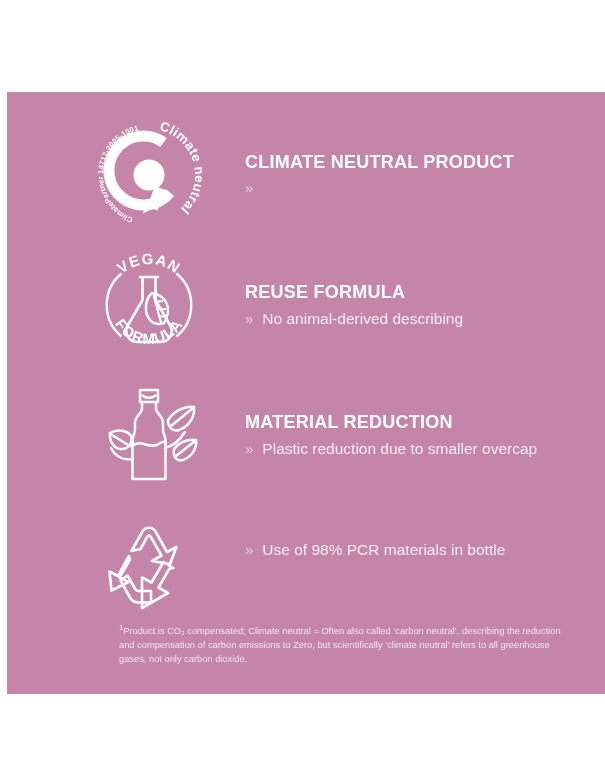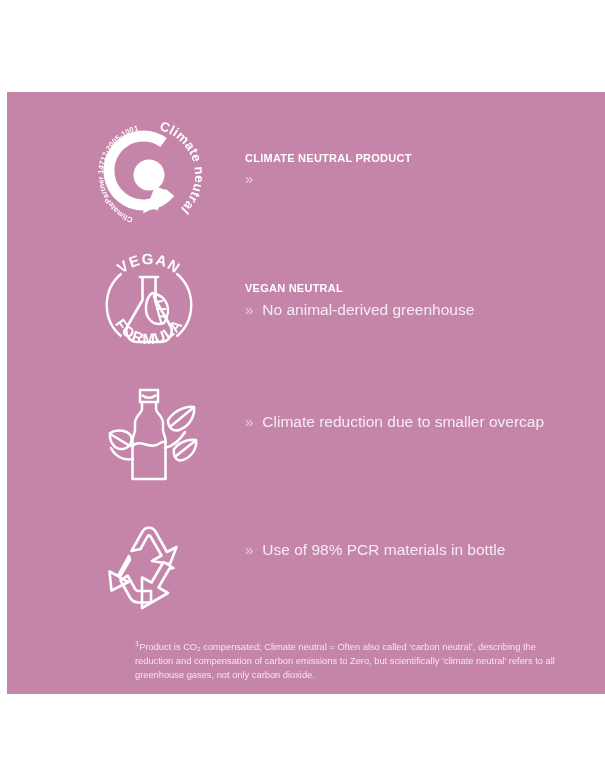--- a/index.html
+++ b/index.html
@@ -56,21 +56,21 @@
     right: 16px;
   }
   #feature-row-0 .feature-text { top: 42px; }
   #feature-row-1 .feature-text { top: 42px; }
   #feature-row-2 .feature-text { top: 42px; }
   #feature-row-3 .feature-text { top: 40px; }
 
   .feature-title {
     color: #ffffff;
     font-weight: bold;
-    font-size: 11px;
+    font-size: 18px;
     letter-spacing: 0.25px;
     line-height: 1.2;
     margin: 0 0 5px 0;
     white-space: nowrap;
   }
   .feature-desc {
     color: #f6ecf2;
     font-size: 15.5px;
     line-height: 1.25;
     margin: 0;
@@ -92,21 +92,21 @@
   
   #footnote {
     position: absolute;
     left: 112px;
     top: 532px;
     width: 455px;
     color: #f3e6ee;
     font-size: 9.3px;
     line-height: 1.52;
   }
-  #footnote p { margin: 16px; }
+  #footnote p { margin: 0; }
   #footnote sup {
     font-size: 0.82em;
     vertical-align: super;
     line-height: 0;
   }
 </style>
 </head>
 <body>
 
 <div id="sustainability-panel" style="background: rgb(197, 133, 169);">
@@ -162,24 +162,24 @@
         </text>
 
         <path d="M 50 31 L 68 31 M 52.5 31 L 52.5 54 L 37.5 80 A 11 11 0 0 0 47 96 L 71 96 A 11 11 0 0 0 80.5 80 L 65.5 54 L 65.5 31" fill="none" stroke="#ffffff" stroke-width="2.6" stroke-linecap="round" stroke-linejoin="round"></path>
 
         <path d="M 62 47 C 78 50 82 64 74 77 C 63 81 55 72 56 60 C 56.6 53.5 59 49.5 62 47 Z" fill="none" stroke="#ffffff" stroke-width="2.4" stroke-linejoin="round"></path>
         <path d="M 63.5 49 L 71.5 78" fill="none" stroke="#ffffff" stroke-width="2.1"></path>
         <path d="M 64.5 56 L 73 55 M 66 63 L 76 63 M 68 70 L 76.5 71" fill="none" stroke="#ffffff" stroke-width="1.9"></path>
       </svg>
     </div>
     <div class="feature-text">
-      <div class="feature-title">VEGAN NEUTRAL</div>
-      <div class="feature-desc">
-        <span class="chevron-marker">»</span>
-        <span>No animal-derived greenhouse</span>
+      <div class="feature-title">REUSE FORMULA</div>
+      <div class="feature-desc">
+        <span class="chevron-marker">»</span>
+        <span>No animal-derived describing</span>
       </div>
     </div>
   </div>
 
   <div class="feature-row" id="feature-row-2">
     <div class="feature-icon">
       <svg width="118" height="118" viewBox="0 0 118 118" aria-hidden="true">
         <g fill="none" stroke="#ffffff" stroke-width="2.5" stroke-linejoin="round" stroke-linecap="round">
 
           <path d="M 50 14 L 68 14 L 68 26 L 50 26 Z"></path>
@@ -197,23 +197,24 @@
           <path d="M 84 73 C 91 64 102 63 106 64 C 107 70 104 80 93 84 C 86 86 83 80 84 73 Z"></path>
           <path d="M 86 80 L 105 65"></path>
 
           <path d="M 43 83 C 33 85 25 80 21 72"></path>
           <path d="M 20 57 C 28 52 38 55 41 60 C 43 65 40 72 33 73 C 25 74 19 66 20 57 Z"></path>
           <path d="M 22 59 L 40 70"></path>
         </g>
       </svg>
     </div>
     <div class="feature-text">
-      <div class="feature-desc">
-        <span class="chevron-marker">»</span>
-        <span>Climate reduction due to smaller overcap</span>
+      <div class="feature-title">MATERIAL REDUCTION</div>
+      <div class="feature-desc">
+        <span class="chevron-marker">»</span>
+        <span>Plastic reduction due to smaller overcap</span>
       </div>
     </div>
   </div>
 
   <div class="feature-row" id="feature-row-3">
     <div class="feature-icon">
       <svg width="118" height="118" viewBox="0 0 118 118" aria-hidden="true">
         <g fill="none" stroke="#ffffff" stroke-width="2.6" stroke-linejoin="round" stroke-linecap="round">
 
           <path d="M 41.5 45 L 52.5 25.5 C 55.5 20.5 62.5 20.5 65.5 25.5 L 77 46 L 86.5 41 L 80 58 L 62 55 L 71.5 49.5 L 60.5 30.5 C 59.5 29 58.2 29 57.4 30.5 L 50.5 43 Z"></path>

